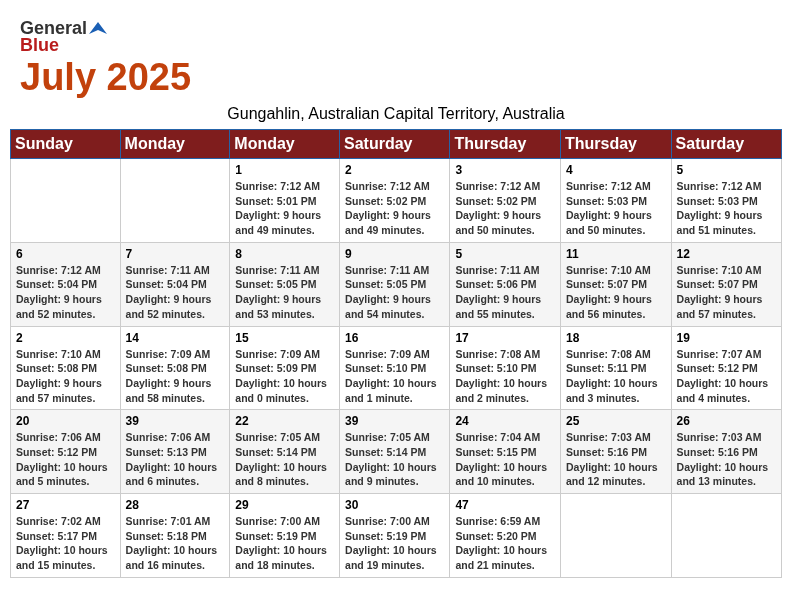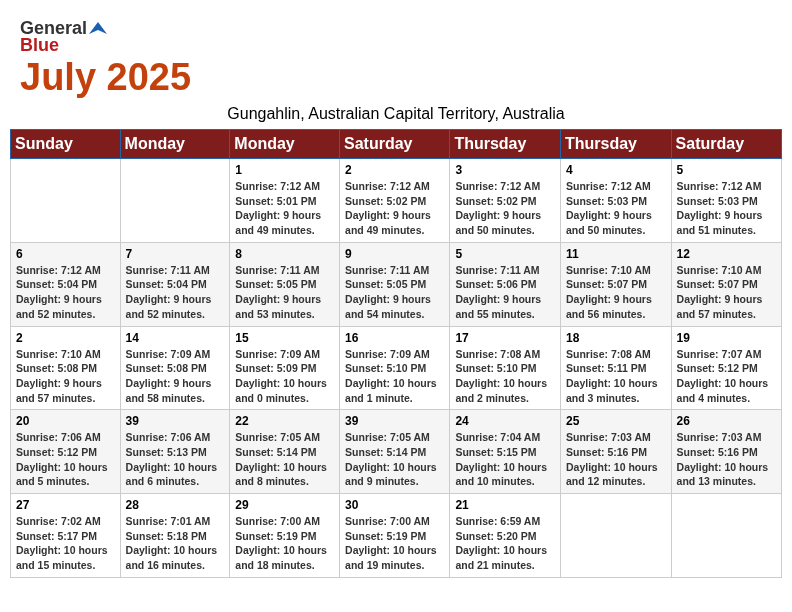--- a/index.html
+++ b/index.html
@@ -239,20 +239,20 @@
         </td>
         <td>
           <span class="day-number">29</span>
           <div class="day-info">Sunrise: 7:00 AM<br>Sunset: 5:19 PM<br>Daylight: 10 hours and 18 minutes.</div>
         </td>
         <td>
           <span class="day-number">30</span>
           <div class="day-info">Sunrise: 7:00 AM<br>Sunset: 5:19 PM<br>Daylight: 10 hours and 19 minutes.</div>
         </td>
         <td>
-          <span class="day-number">21</span>
+          <span class="day-number">47</span>
           <div class="day-info">Sunrise: 6:59 AM<br>Sunset: 5:20 PM<br>Daylight: 10 hours and 21 minutes.</div>
         </td>
         <td class="empty-cell">&nbsp;</td>
         <td class="empty-cell">&nbsp;</td>
       </tr>
     </tbody>
 </table>
 
 </body></html>

